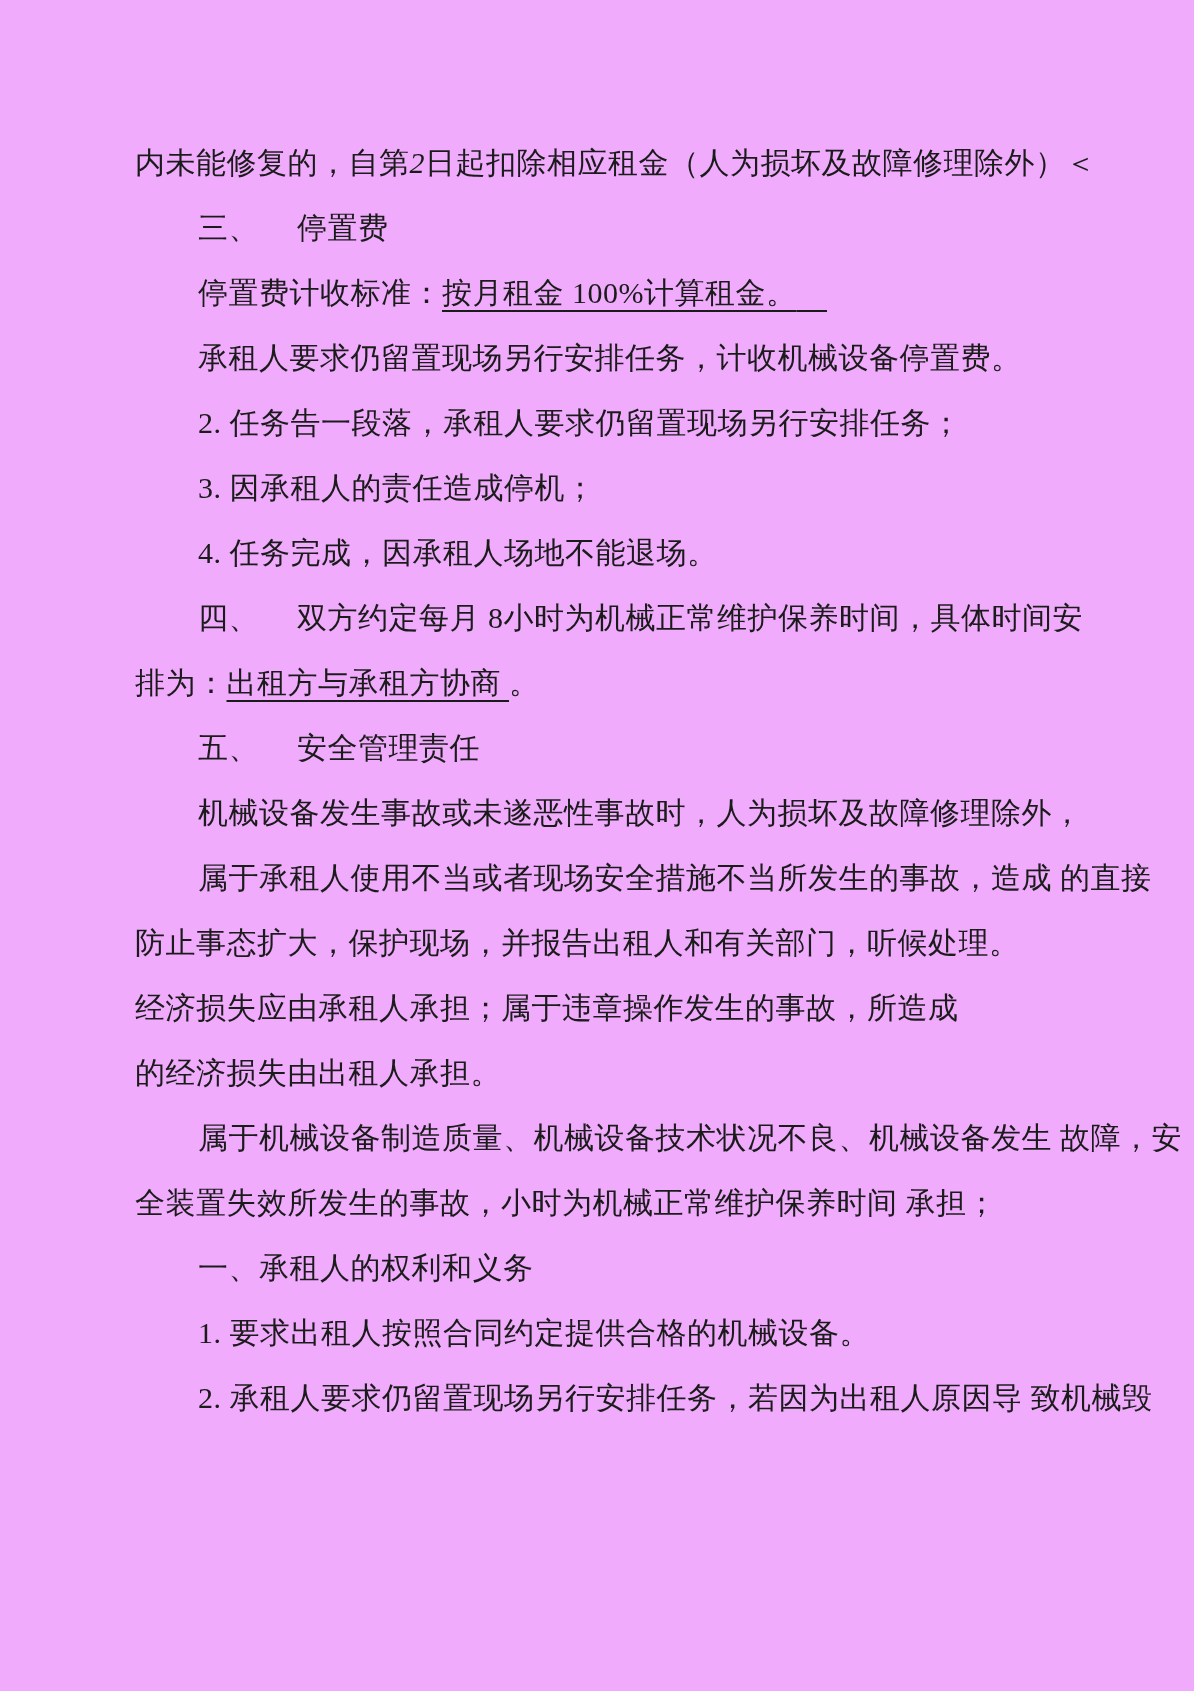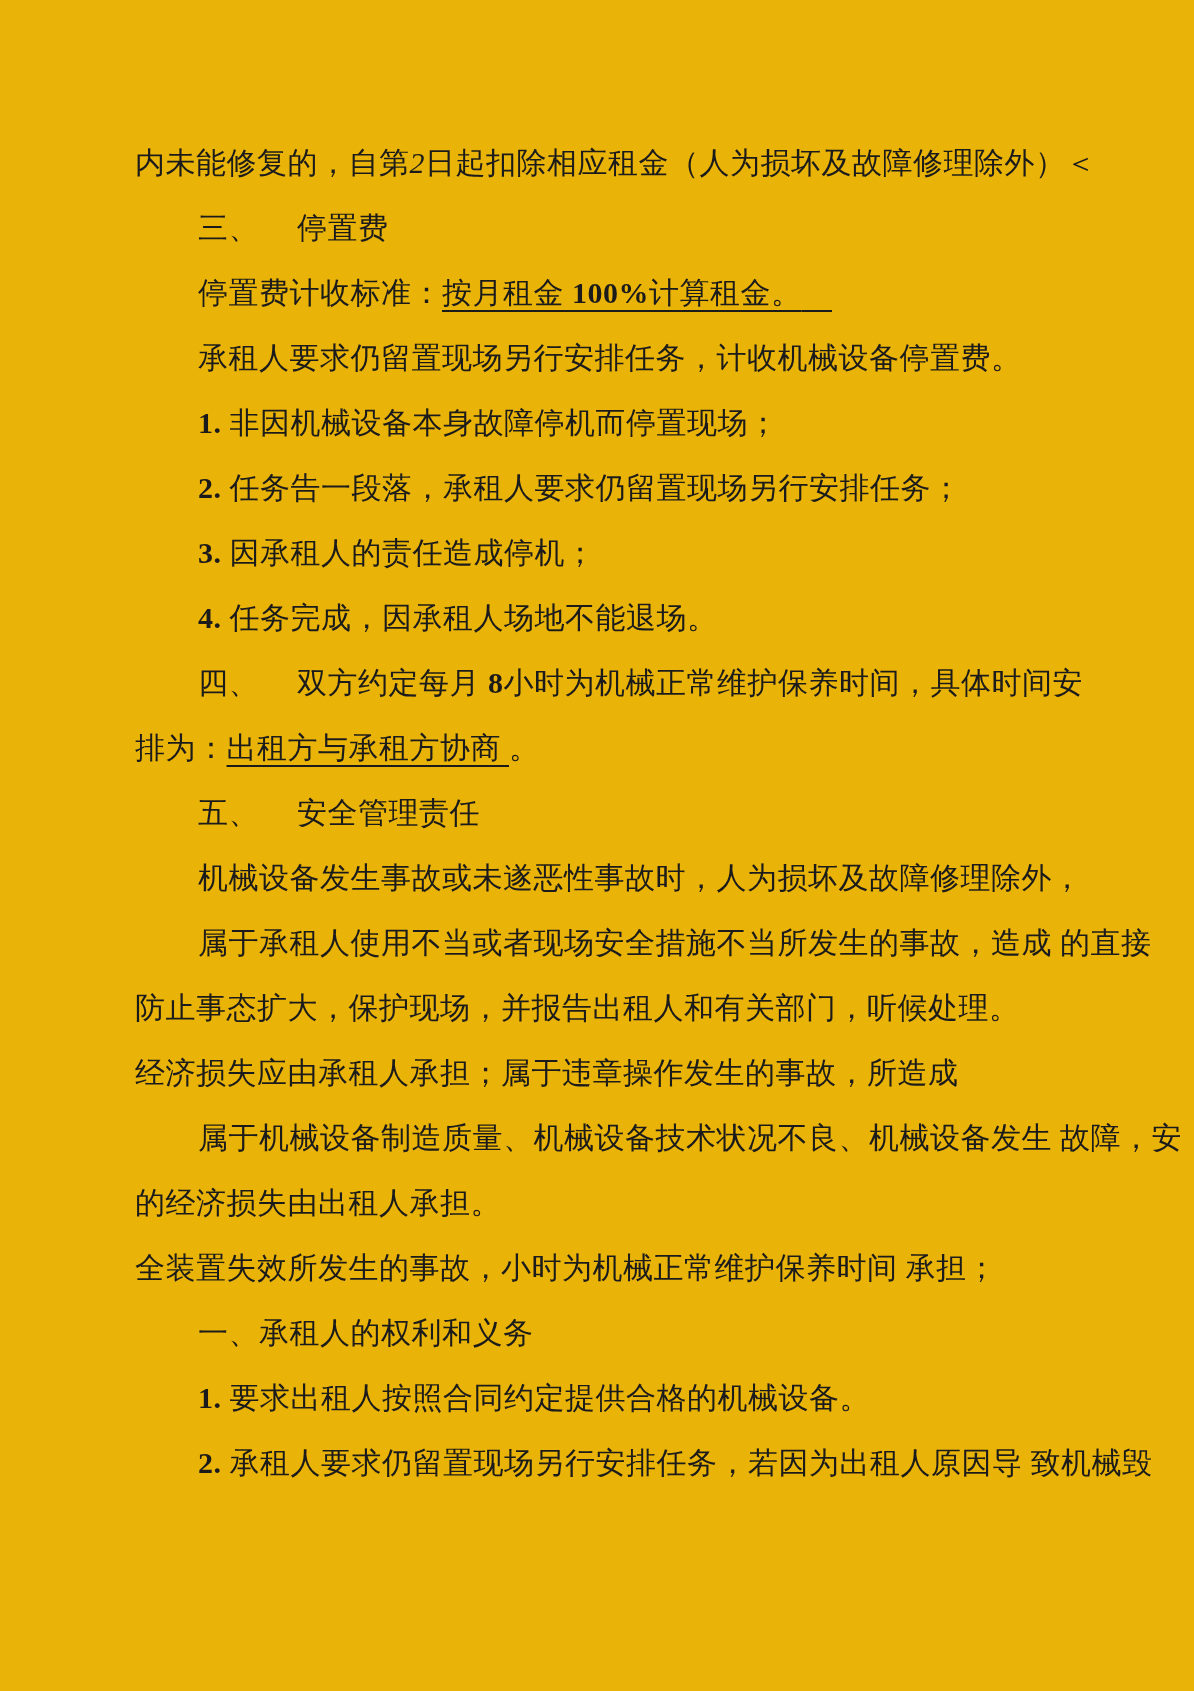--- a/index.html
+++ b/index.html
@@ -8,36 +8,36 @@
   }
   body {
     width: 1194px;
     height: 1691px;
     overflow: hidden;
     font-family: "Liberation Serif", "DejaVu Serif", serif;
   }
   .page {
     width: 1194px;
     height: 1691px;
-    background: #eab308;
+    background: #f0abfc;
     padding: 130px 58px 0 135px;
   }
   .doc-line {
     font-size: 30px;
     line-height: 65px;
     height: 65px;
     color: #1b1b1b;
     white-space: nowrap;
     letter-spacing: 0.5px;
   }
   .doc-line.indent {
     padding-left: 63px;
   }
   .seg { display: inline; }
-  .seg.bold { font-weight: bold; }
+  .seg.bold { font-weight: normal; }
   .seg.italic { font-style: italic; }
   .seg.underline {
     text-decoration: underline;
     text-decoration-thickness: 2px;
     text-underline-offset: 7px;
     text-decoration-color: #1b1b1b;
   }
   .seg.gap {
     display: inline-block;
     width: 38px;
@@ -46,31 +46,30 @@
 </style>
 </head>
 <body>
 
 <div class="page">
   <div id="doc">
       <div class="doc-line"><span class="seg">内未能修复的，自第</span><span class="seg italic">2</span><span class="seg">日起扣除相应租金（人为损坏及故障修理除外）＜</span></div>
       <div class="doc-line indent"><span class="seg">三、</span><span class="seg gap"></span><span class="seg">停置费</span></div>
       <div class="doc-line indent"><span class="seg">停置费计收标准：</span><span class="seg underline">按月租金 </span><span class="seg bold underline">100%</span><span class="seg underline">计算租金。</span><span class="seg underline">　</span></div>
       <div class="doc-line indent"><span class="seg">承租人要求仍留置现场另行安排任务，计收机械设备停置费。</span></div>
-      <div class="doc-line indent"><span class="seg bold">1.</span><span class="seg"> 非因机械设备本身故障停机而停置现场；</span></div>
       <div class="doc-line indent"><span class="seg bold">2.</span><span class="seg"> 任务告一段落，承租人要求仍留置现场另行安排任务；</span></div>
       <div class="doc-line indent"><span class="seg bold">3.</span><span class="seg"> 因承租人的责任造成停机；</span></div>
       <div class="doc-line indent"><span class="seg bold">4.</span><span class="seg"> 任务完成，因承租人场地不能退场。</span></div>
       <div class="doc-line indent"><span class="seg">四、</span><span class="seg gap"></span><span class="seg">双方约定每月 </span><span class="seg bold">8</span><span class="seg">小时为机械正常维护保养时间，具体时间安</span></div>
       <div class="doc-line"><span class="seg">排为：</span><span class="seg underline">出租方与承租方协商 </span><span class="seg">。</span></div>
       <div class="doc-line indent"><span class="seg">五、</span><span class="seg gap"></span><span class="seg">安全管理责任</span></div>
       <div class="doc-line indent"><span class="seg">机械设备发生事故或未遂恶性事故时，人为损坏及故障修理除外，</span></div>
       <div class="doc-line indent"><span class="seg">属于承租人使用不当或者现场安全措施不当所发生的事故，造成 的直接</span></div>
       <div class="doc-line"><span class="seg">防止事态扩大，保护现场，并报告出租人和有关部门，听候处理。</span></div>
       <div class="doc-line"><span class="seg">经济损失应由承租人承担；属于违章操作发生的事故，所造成</span></div>
+      <div class="doc-line"><span class="seg">的经济损失由出租人承担。</span></div>
       <div class="doc-line indent"><span class="seg">属于机械设备制造质量、机械设备技术状况不良、机械设备发生 故障，安</span></div>
-      <div class="doc-line"><span class="seg">的经济损失由出租人承担。</span></div>
       <div class="doc-line"><span class="seg">全装置失效所发生的事故，小时为机械正常维护保养时间 承担；</span></div>
       <div class="doc-line indent"><span class="seg">一、承租人的权利和义务</span></div>
       <div class="doc-line indent"><span class="seg bold">1.</span><span class="seg"> 要求出租人按照合同约定提供合格的机械设备。</span></div>
       <div class="doc-line indent"><span class="seg bold">2.</span><span class="seg"> 承租人要求仍留置现场另行安排任务，若因为出租人原因导 致机械毁</span></div>
     </div>
 </div>
 
 </body></html>

